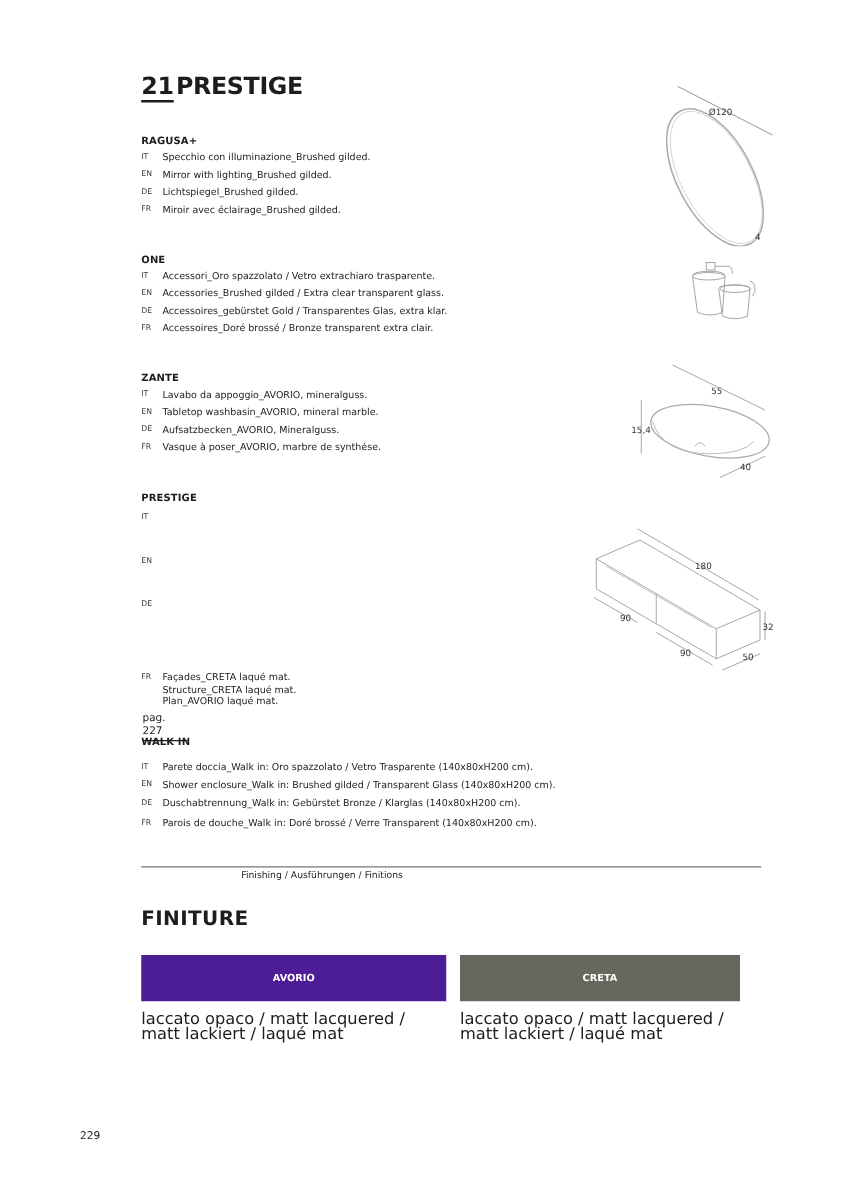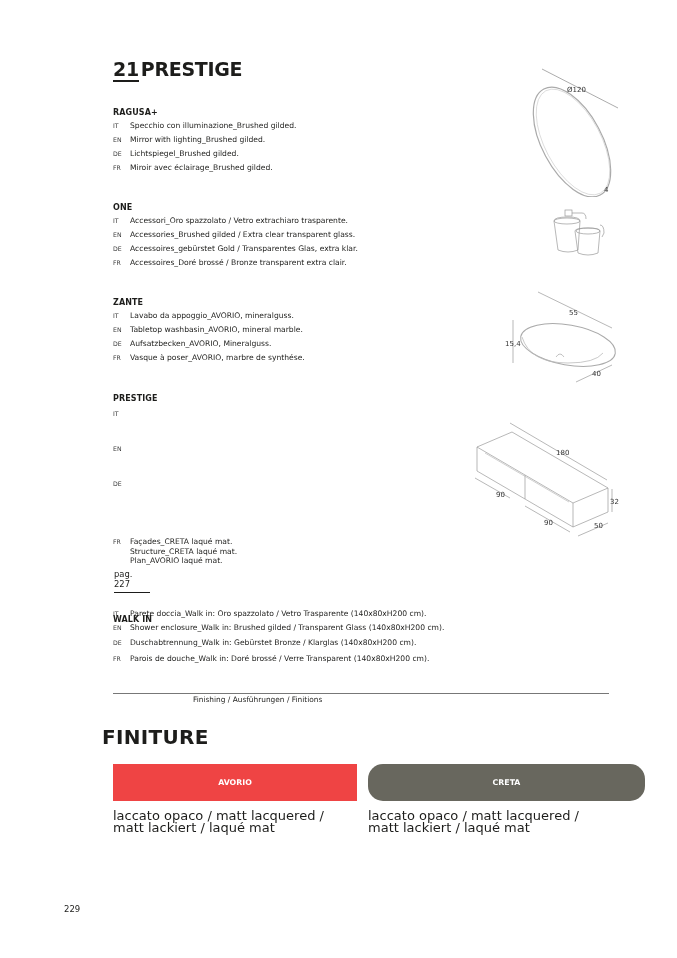--- a/index.html
+++ b/index.html
@@ -7,21 +7,21 @@
   .abs{position:absolute;}
   .title{left:113px;top:58px;font-size:19px;font-weight:bold;letter-spacing:-0.3px;white-space:nowrap;}
   .title .num{display:inline-block;border-bottom:2.5px solid #1d1d1b;padding-bottom:0;line-height:22px;margin-right:2px;}
   .sec-name{font-size:8px;font-weight:bold;position:absolute;left:113px;letter-spacing:0.1px;}
   .row{position:absolute;left:113px;font-size:7.6px;line-height:10px;white-space:nowrap;}
   .row .lang{display:inline-block;width:17px;font-size:6.2px;color:#3a3a3a;vertical-align:top;padding-top:0px;}
   .row .txt{display:inline-block;vertical-align:top;}
   .row.multi .txt{line-height:9.6px;}
   .pag{left:114px;top:569px;font-size:8.4px;padding-bottom:3px;border-bottom:1.5px solid #1d1d1b;width:36px;}
   .rule{left:113px;top:693px;width:496px;height:0;border-top:1px solid #777;}
-  .fin-title{left:102px;top:725px;font-size:20px;font-weight:bold;letter-spacing:0.3px;}
+  .fin-title{left:113px;top:725px;font-size:16px;font-weight:bold;letter-spacing:0.3px;}
   .fin-sub{left:193px;top:695px;font-size:7.4px;color:#1d1d1b;}
   .swatch{top:764px;height:37px;display:flex;align-items:center;justify-content:center;color:#fff;font-size:7.8px;font-weight:bold;}
   .sw-desc{top:810px;font-size:13px;line-height:12px;text-align:left;}
   .pagenum{left:64px;top:904px;font-size:8.5px;}
   svg text{font-family:"DejaVu Sans","Liberation Sans",sans-serif;}
 </style>
 </head>
 <body>
 
 <div class="abs title">
@@ -109,35 +109,35 @@
   </g>
   <text x="86" y="40" font-size="7" fill="#333">180</text>
   <text x="26" y="82" font-size="7" fill="#333">90</text>
   <text x="74" y="110" font-size="7" fill="#333">90</text>
   <text x="140" y="89" font-size="7" fill="#333">32</text>
   <text x="124" y="113" font-size="7" fill="#333">50</text>
 </svg>
 
 <div class="abs pag">pag. 227</div>
 
-<div class="sec-name" style="top:615px">WALK IN</div>
+<div class="sec-name" style="top:589px">WALK IN</div>
 <div class="row" style="top:609px"><span class="lang">IT</span><span class="txt">Parete doccia_Walk in: Oro spazzolato / Vetro Trasparente (140x80xH200 cm).</span></div>
 <div class="row" style="top:623px"><span class="lang">EN</span><span class="txt">Shower enclosure_Walk in: Brushed gilded / Transparent Glass (140x80xH200 cm).</span></div>
 <div class="row" style="top:638px"><span class="lang">DE</span><span class="txt">Duschabtrennung_Walk in: Gebürstet Bronze / Klarglas (140x80xH200 cm).</span></div>
 <div class="row" style="top:654px"><span class="lang">FR</span><span class="txt">Parois de douche_Walk in: Doré brossé / Verre Transparent (140x80xH200 cm).</span></div>
 
 <div class="abs rule"></div>
 
 <div class="abs fin-title">FINITURE</div>
 <div class="abs fin-sub">Finishing / Ausführungen / Finitions</div>
 
-<div class="abs swatch" id="sw0" style="left: 113px; width: 244px; background: #ef4444;">
+<div class="abs swatch" id="sw0" style="left: 113px; width: 244px; background: #4c1d95;">
   <span>AVORIO</span>
 </div>
-<div class="abs swatch" id="sw1" style="left: 368px; width: 277px; background: rgb(104, 103, 94); border-radius: 15px;">
+<div class="abs swatch" id="sw1" style="left: 368px; width: 224px; background: rgb(104, 103, 94);">
   <span>CRETA</span>
 </div>
 <div class="abs sw-desc" style="left:113px;width:244px;">
   <div>laccato opaco / matt lacquered /</div>
   <div>matt lackiert / laqué mat</div>
 </div>
 <div class="abs sw-desc" style="left:368px;width:246px;">
   <div>laccato opaco / matt lacquered /</div>
   <div>matt lackiert / laqué mat</div>
 </div>

